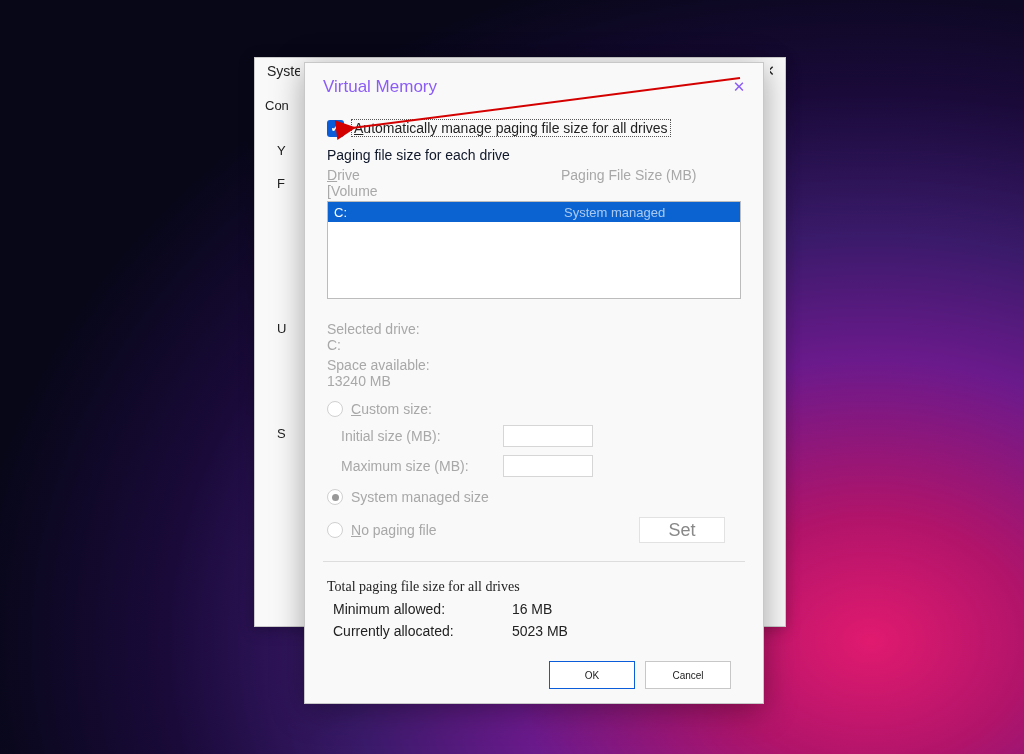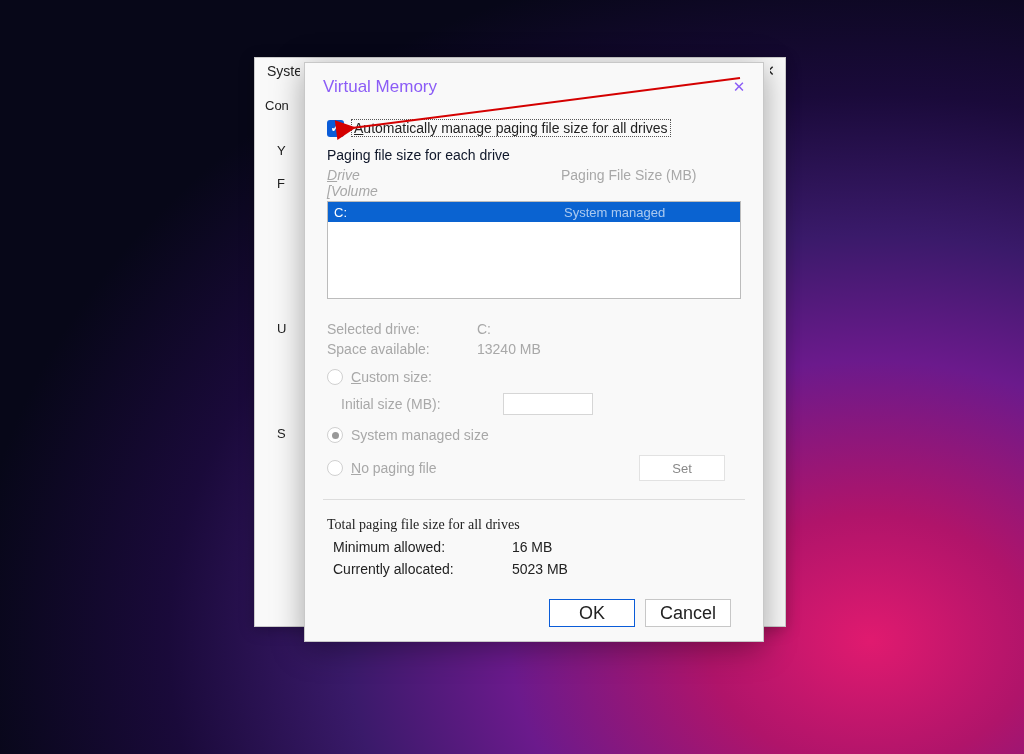--- a/index.html
+++ b/index.html
@@ -114,21 +114,21 @@
   }
   .auto-label .u { text-decoration: underline; }
 
   .group-label { margin: 6px 4px 4px 4px; color:#0f172a; }
   .cols {
     display:flex;
     color:#9a9a9a;
     padding: 0 4px;
     font-size: 14px;
   }
-  .cols .c1 { width: 60px; font-style: italic; }
+  .cols .c1 { width: 60px; }
   .cols .c2 { flex: 1; }
   .cols .c3 { width: 180px; }
   .cols .u { text-decoration: underline; }
 
   .drive-list {
     margin: 2px 4px 0 4px;
     border: 1px solid #bcbcbc;
     background: #fff;
     height: 98px;
     overflow: hidden;
@@ -143,20 +143,21 @@
     padding: 0 6px;
   }
   .drive-row .d1 { width: 56px; }
   .drive-row .d3 { margin-left: auto; width: 170px; text-align: left; opacity:.65; }
 
   .disabled { color:#a8a8a8; }
 
   .info-row {
     display:flex;
     margin: 4px 4px 0 4px;
+    flex-direction: column;
   }
   .info-row .lab { width: 150px; }
   .info-row .val { }
 
   .radio-row {
     display:flex; align-items:center; gap:8px;
     margin: 12px 4px 0 4px;
   }
   .radio {
     width:16px;height:16px;border:1.5px solid #b5b5b5;border-radius:50%;
@@ -183,42 +184,42 @@
   }
 
   .set-row {
     display:flex; align-items:center;
     margin: 12px 20px 0 4px;
   }
   .set-row .spacer{flex:1;}
   .set-btn {
     width: 86px; height: 26px;
     background:#fff; border:1px solid #e2e2e2;
-    color:#888; font-size:13px;
+    color:#888; font-size:18px;
     display:flex;align-items:center;justify-content:center;
   }
 
   hr.sep {
     border:none;border-top:1px solid #ddd;
     margin: 18px 0 10px 0;
   }
 
   .totals .lab { width: 175px; display:inline-block; }
   .totals div { margin: 6px 4px 0 10px; }
   .totals .title { margin-left:4px; margin-top:17px;font-family:Liberation Serif, serif; }
 
   .btns {
     display:flex; gap:10px; justify-content:flex-end;
     margin: 22px 14px 0 0;
   }
   .btn {
     width: 86px; height: 28px;
     background:#fff;
     border:1px solid #c7c7c7;
-    font-size:18px; color:#222;
+    font-size:10px; color:#222;
     display:flex;align-items:center;justify-content:center;
     cursor: pointer;
   }
   .btn.primary { border:1.5px solid #0a5cd8; }
 
   
   .arrow {
     position:absolute;
     left: 322px; top: 72px;
     width: 430px; height: 70px;
@@ -290,20 +291,24 @@
 
     <div class="radio-row disabled">
       <span class="radio"></span>
       <span class="lbl"><span class="u">C</span><span>ustom size:</span></span>
     </div>
 
     <div class="size-row">
       <span class="lab">Initial size (MB):</span>
       <input type="text" disabled="" style="">
     </div>
+    <div class="size-row">
+      <span class="lab">Maximum size (MB):</span>
+      <input type="text" disabled="" style="">
+    </div>
 
     <div class="radio-row disabled">
       <span class="radio sel"></span>
       <span class="lbl"><span>S</span><span>ystem managed size</span></span>
     </div>
 
     <div class="set-row">
       <div class="radio-row disabled" style="margin:0">
         <span class="radio"></span>
         <span class="lbl"><span class="u">N</span><span>o paging file</span></span>

